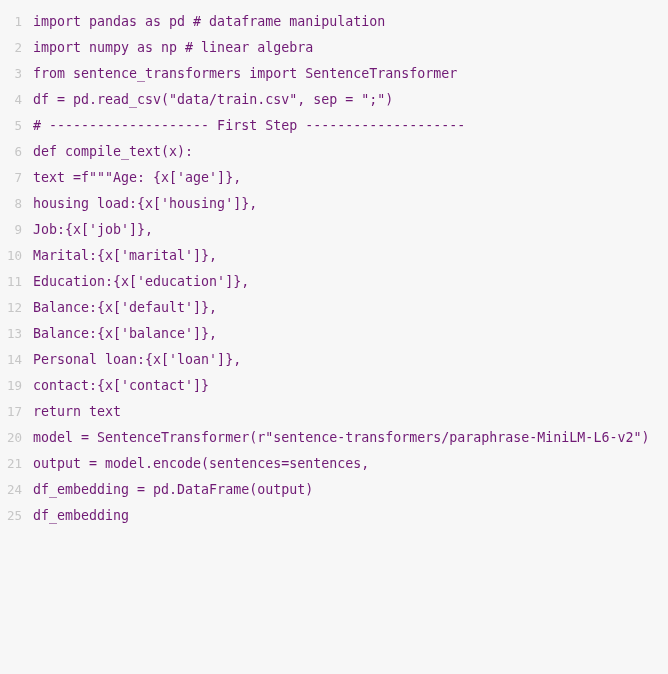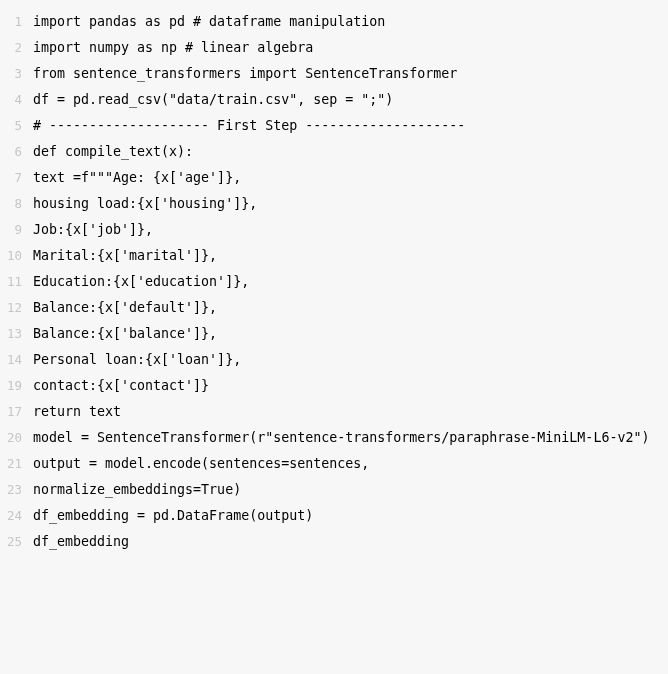--- a/index.html
+++ b/index.html
@@ -36,21 +36,21 @@
     text-align: right;
     color: #c6c6c6;
     font-size: 12.5px;
     font-family: "DejaVu Sans Mono", "Liberation Mono", monospace;
     user-select: none;
     -webkit-user-select: none;
   }
   .lc {
     flex: 1 1 auto;
     padding-left: 11px;
-    color: #000000;
+    color: #701a75;
     font-size: 13.3px;
     letter-spacing: 0px;
     font-family: "DejaVu Sans Mono", "Liberation Mono", monospace;
     white-space: pre;
     overflow: hidden;
     text-overflow: clip;
   }
 </style>
 </head>
 <body>
@@ -67,16 +67,15 @@
     <div class="code-line"><span class="ln">9</span><span class="lc">Job:{x['job']},</span></div>
     <div class="code-line"><span class="ln">10</span><span class="lc">Marital:{x['marital']},</span></div>
     <div class="code-line"><span class="ln">11</span><span class="lc">Education:{x['education']},</span></div>
     <div class="code-line"><span class="ln">12</span><span class="lc">Balance:{x['default']},</span></div>
     <div class="code-line"><span class="ln">13</span><span class="lc">Balance:{x['balance']},</span></div>
     <div class="code-line"><span class="ln">14</span><span class="lc">Personal loan:{x['loan']},</span></div>
     <div class="code-line"><span class="ln">19</span><span class="lc">contact:{x['contact']}</span></div>
     <div class="code-line"><span class="ln">17</span><span class="lc">return text</span></div>
     <div class="code-line"><span class="ln">20</span><span class="lc">model = SentenceTransformer(r"sentence-transformers/paraphrase-MiniLM-L6-v2")</span></div>
     <div class="code-line"><span class="ln">21</span><span class="lc">output = model.encode(sentences=sentences,</span></div>
-    <div class="code-line"><span class="ln">23</span><span class="lc">normalize_embeddings=True)</span></div>
     <div class="code-line"><span class="ln">24</span><span class="lc">df_embedding = pd.DataFrame(output)</span></div>
     <div class="code-line"><span class="ln">25</span><span class="lc">df_embedding</span></div>
   </div>
 
 </body></html>

